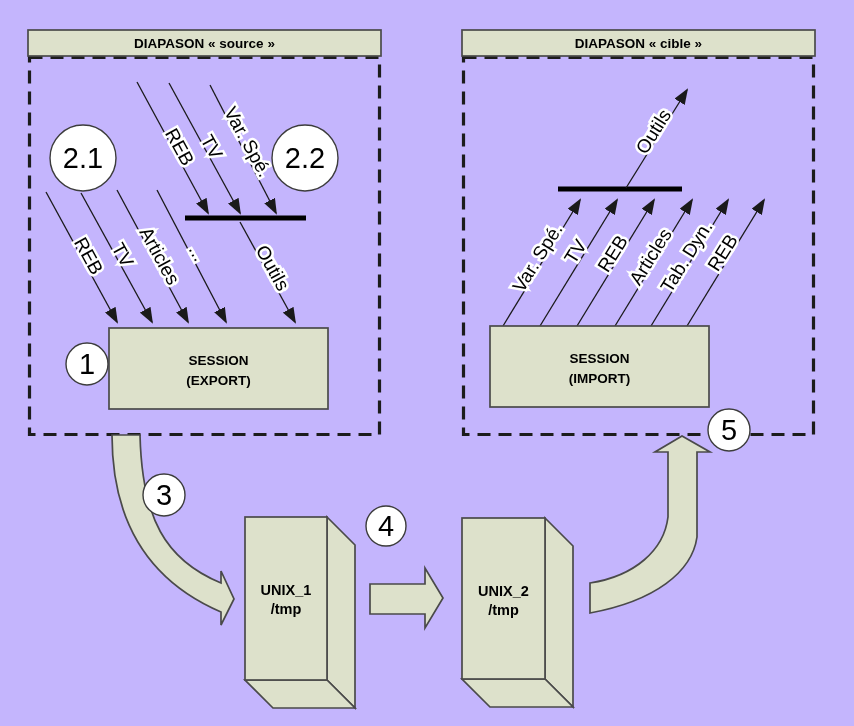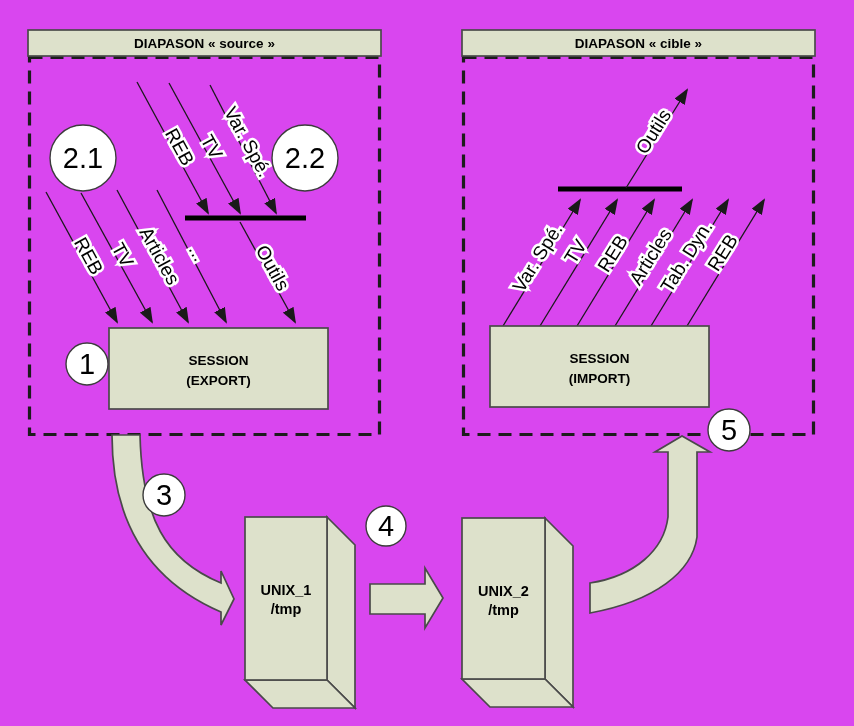--- a/index.html
+++ b/index.html
@@ -1,16 +1,16 @@
 <!DOCTYPE html>
 <html><head>
 <meta charset="utf-8">
 <style>
   html, body { margin: 0; padding: 0; background: #ffffff; }
-  .stage { width: 854px; height: 726px; position: relative; background: #d946ef; }
+  .stage { width: 854px; height: 726px; position: relative; background: #c4b5fd; }
   svg { display: block; font-family: "Liberation Sans", sans-serif; }
 
   .dashed-box { fill: none; stroke: #1c1c1c; stroke-width: 3.2; stroke-dasharray: 13 8; }
   .filled     { fill: #dde1cb; stroke: #4a4a4a; stroke-width: 1.7; }
   .thinline   { stroke: #1a1a1a; stroke-width: 1.3; fill: none; }
   .thickbar   { stroke: #000000; stroke-width: 5; }
   .badge      { fill: #ffffff; stroke: #3c3c3c; stroke-width: 1.4; }
 
   .hdr-text   { font-size: 13.5px; font-weight: bold; fill: #000; text-anchor: middle; }
   .box-text   { font-size: 13.5px; font-weight: bold; fill: #000; text-anchor: middle; }

